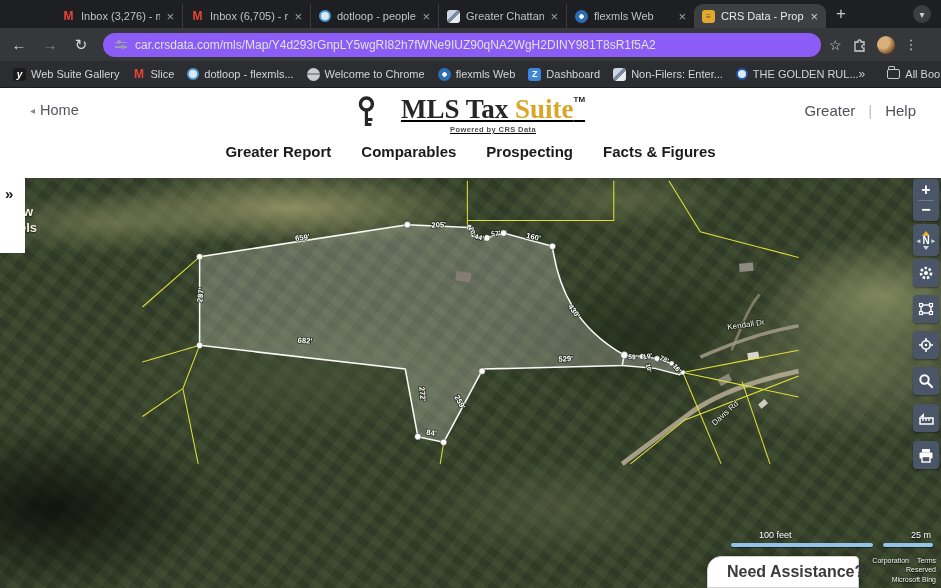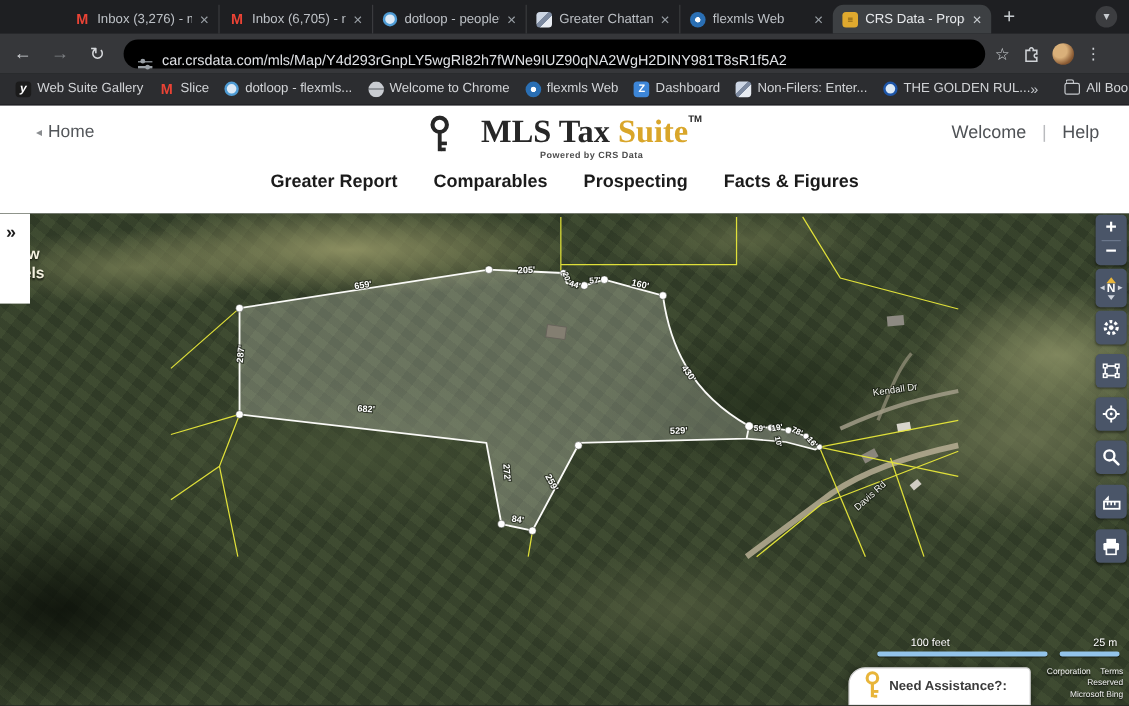--- a/index.html
+++ b/index.html
@@ -22,22 +22,22 @@
   .tab.active .close { color:#c8ccd0; }
   .newtab { color:#c8ccd0; font-size:17px; margin:0 0 4px 10px; cursor:pointer; }
   .tabsearch { position:absolute; right:10px; top:5px; width:18px; height:18px;
     border-radius:50%; background:#3c3d40; color:#c8ccd0; font-size:10px;
     display:flex; align-items:center; justify-content:center; }
 
   #toolbar { position:absolute; top:28px; left:0; width:941px; height:33px;
     background:#36373a; display:flex; align-items:center; }
   .navbtn { width:24px; text-align:center; font-size:15px; color:#d5d7da; margin-left:7px; }
   .navbtn.dim { color:#808387; }
-  #urlpill { margin-left:10px; width:718px; height:24px; background:#000000;
-    border-radius:12px; display:flex; align-items:flex-end; padding:0 12px; gap:8px; }
+  #urlpill { margin-left:10px; width:718px; height:24px; background:#8b5cf6;
+    border-radius:12px; display:flex; align-items:center; padding:0 12px; gap:8px; }
   #urlpill .tune { flex:none; display:flex; flex-direction:column; gap:3px; width:12px; }
   #urlpill .tune i { display:block; height:1.5px; background:#9aa0a6; position:relative; }
   #urlpill .tune i::after { content:""; position:absolute; top:-1.5px; width:4px; height:4px;
     border-radius:50%; background:#9aa0a6; }
   #urlpill .tune i:nth-child(1)::after { left:2px; }
   #urlpill .tune i:nth-child(2)::after { right:2px; }
   #urltext { color:#dfe1e5; font-size:12px; white-space:nowrap; overflow:hidden; }
   .tb-right { display:flex; align-items:center; margin-left:8px; gap:10px; }
   .star { color:#cfd2d6; font-size:14px; }
   .avatar { width:18px; height:18px; border-radius:50%;
@@ -65,21 +65,21 @@
   .folder { width:13px; height:10px; border:1.5px solid #c6c9cd; border-radius:2px; position:relative; }
   .folder::before { content:""; position:absolute; top:-4px; left:0; width:5px; height:2.5px;
     border:1.5px solid #c6c9cd; border-bottom:none; border-radius:2px 2px 0 0; }
 
   
   #appheader { position:absolute; top:88px; left:0; width:941px; height:90px; background:#ffffff; }
   #home { position:absolute; left:30px; top:14px; font-size:14.5px; color:#53565a;
     display:flex; align-items:center; gap:5px; cursor:pointer; }
   #home .tri { font-size:10px; color:#8a8d90; }
   #logo { position:absolute; left:50%; top:8px; transform:translateX(-50%);
-    display:flex; align-items:flex-start; gap:25px; }
+    display:flex; align-items:flex-start; gap:25px;text-decoration:underline; }
   #logotext { font-family:"Liberation Serif", serif; font-weight:bold; font-size:27px;
     color:#272727; line-height:1; }
   #logotext .suite { color:#d9a62a; }
   #logotext .tm { font-size:8px; vertical-align:top; color:#272727; font-family:"Liberation Sans",sans-serif; }
   #powered { text-align:center; font-size:7.5px; color:#4c4c4c; font-weight:bold;
     letter-spacing:.4px; margin-top:2px; }
   #hdr-right { position:absolute; right:25px; top:14px; font-size:15px; color:#4f5256;
     display:flex; gap:13px; align-items:center; }
   #hdr-right .sep { color:#b9bbbe; }
   #mainnav { position:absolute; left:50%; top:55px; transform:translateX(-50%);
@@ -136,21 +136,21 @@
   .sbar.m { width:50px; }
 
   #attrib { position:absolute; right:5px; top:378px; z-index:4; text-align:right;
     color:#f2f2f2; font-size:7px; line-height:1.35; text-shadow:0 1px 1px rgba(0,0,0,.9); }
   #attrib .terms { margin-left:8px; }
 
   #assist { position:absolute; left:707px; top:378px; width:152px; height:32px; z-index:7;
     background:#ffffff; border:1px solid #d0d0d0; border-radius:14px 4px 0 0;
     display:flex; align-items:center; gap:7px; padding:0 10px 0 12px;
     box-shadow:0 0 6px rgba(0,0,0,.35); }
-  #assist .txt { font-size:11px; font-weight:bold; color:#3a3a3a; white-space:nowrap; }
+  #assist .txt { font-size:16px; font-weight:bold; color:#3a3a3a; white-space:nowrap; }
 
   .cliplabel { position:absolute; z-index:3; color:#f4f1df; font-weight:bold; font-size:13px;
     text-shadow:0 1px 2px rgba(0,0,0,.9); }
   #clip-a { left:23px; top:26px; }
   #clip-b { left:19px; top:42px; }
 
   
   .meas { font-family:"Liberation Sans",sans-serif; font-weight:bold; fill:#ffffff;
     paint-order:stroke; stroke:rgba(20,25,15,.65); stroke-width:2.6px; text-anchor:middle; }
   .street { font-family:"Liberation Sans",sans-serif; fill:#f5f5f0; font-size:11.5px;
@@ -270,21 +270,21 @@
         <rect x="8.4" y="14" width="3.2" height="16" fill="#272727"></rect>
         <rect x="11" y="22" width="5" height="3" fill="#272727"></rect>
         <rect x="11" y="27" width="4" height="3" fill="#272727"></rect>
       </svg>
       <div>
         <div id="logotext"><span>MLS Tax </span><span class="suite">Suite</span><span class="tm">TM</span></div>
         <div id="powered">Powered by CRS Data</div>
       </div>
     </div>
     <div id="hdr-right">
-      <span>Welcome</span>
+      <span>Greater</span>
       <span class="sep">|</span>
       <span>Help</span>
     </div>
     <div id="mainnav">
       <span>Greater Report</span>
       <span>Comparables</span>
       <span>Prospecting</span>
       <span>Facts &amp; Figures</span>
     </div>
   </div>

